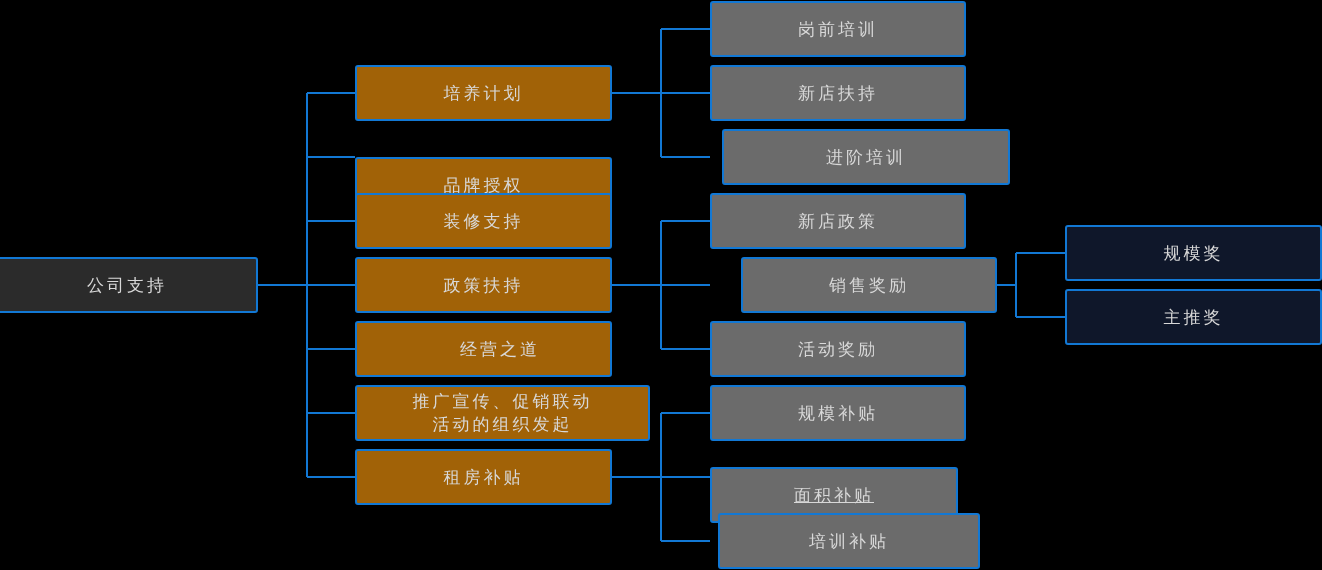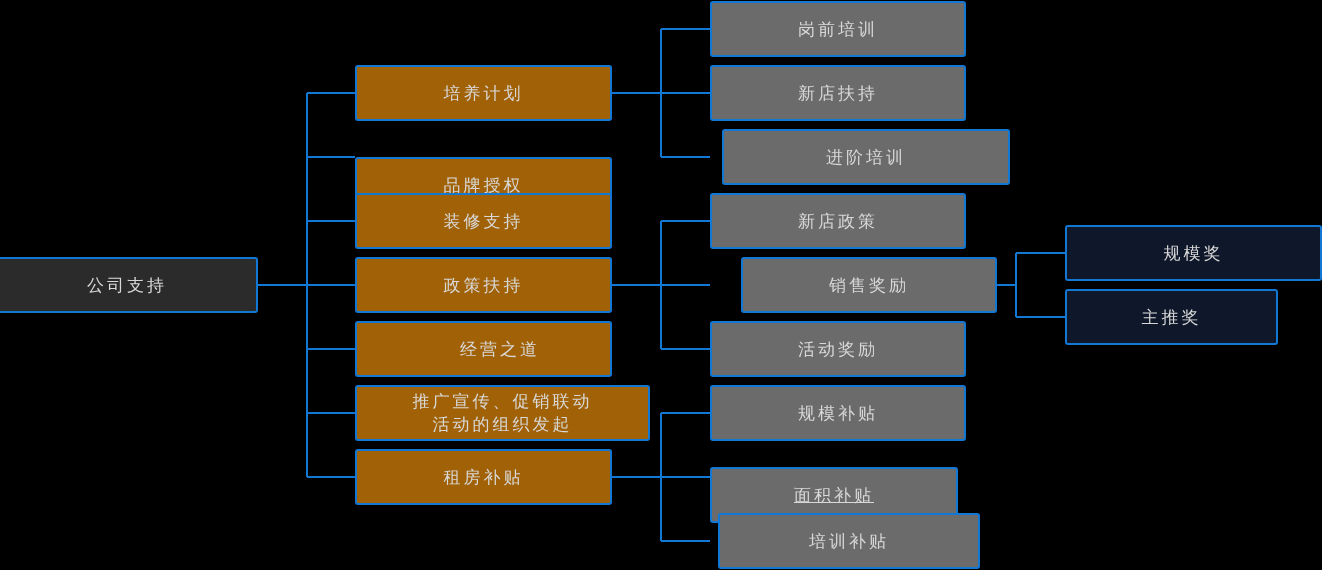--- a/index.html
+++ b/index.html
@@ -68,15 +68,15 @@
       <div class="node lvl2" style="left: 710px; top: 1px; width: 256px; height: 56px;">岗前培训</div>
       <div class="node lvl2" style="left: 710px; top: 65px; width: 256px; height: 56px;">新店扶持</div>
       <div class="node lvl2" style="left: 710px; top: 129px; width: 288px; height: 56px; margin-left: 12px;">进阶培训</div>
       <div class="node lvl2" style="left: 710px; top: 193px; width: 256px; height: 56px;">新店政策</div>
       <div class="node lvl2" style="left: 710px; top: 257px; width: 256px; height: 56px; margin-left: 31px;">销售奖励</div>
       <div class="node lvl2" style="left: 710px; top: 321px; width: 256px; height: 56px;">活动奖励</div>
       <div class="node lvl2" style="left: 710px; top: 385px; width: 256px; height: 56px;">规模补贴</div>
       <div class="node lvl2" style="left: 710px; top: 467px; width: 248px; height: 56px; text-decoration: underline;">面积补贴</div>
       <div class="node lvl2" style="left: 718px; top: 513px; width: 262px; height: 56px;">培训补贴</div>
       <div class="node lvl3" style="left: 1065px; top: 225px; width: 257px; height: 56px;">规模奖</div>
-      <div class="node lvl3" style="left: 1065px; top: 289px; width: 213px; height: 56px; text-align: center;">主推奖</div>
+      <div class="node lvl3" style="left: 1065px; top: 289px; width: 257px; height: 56px; text-align: center;">主推奖</div>
     </div>
 </div>
 
 </body></html>

